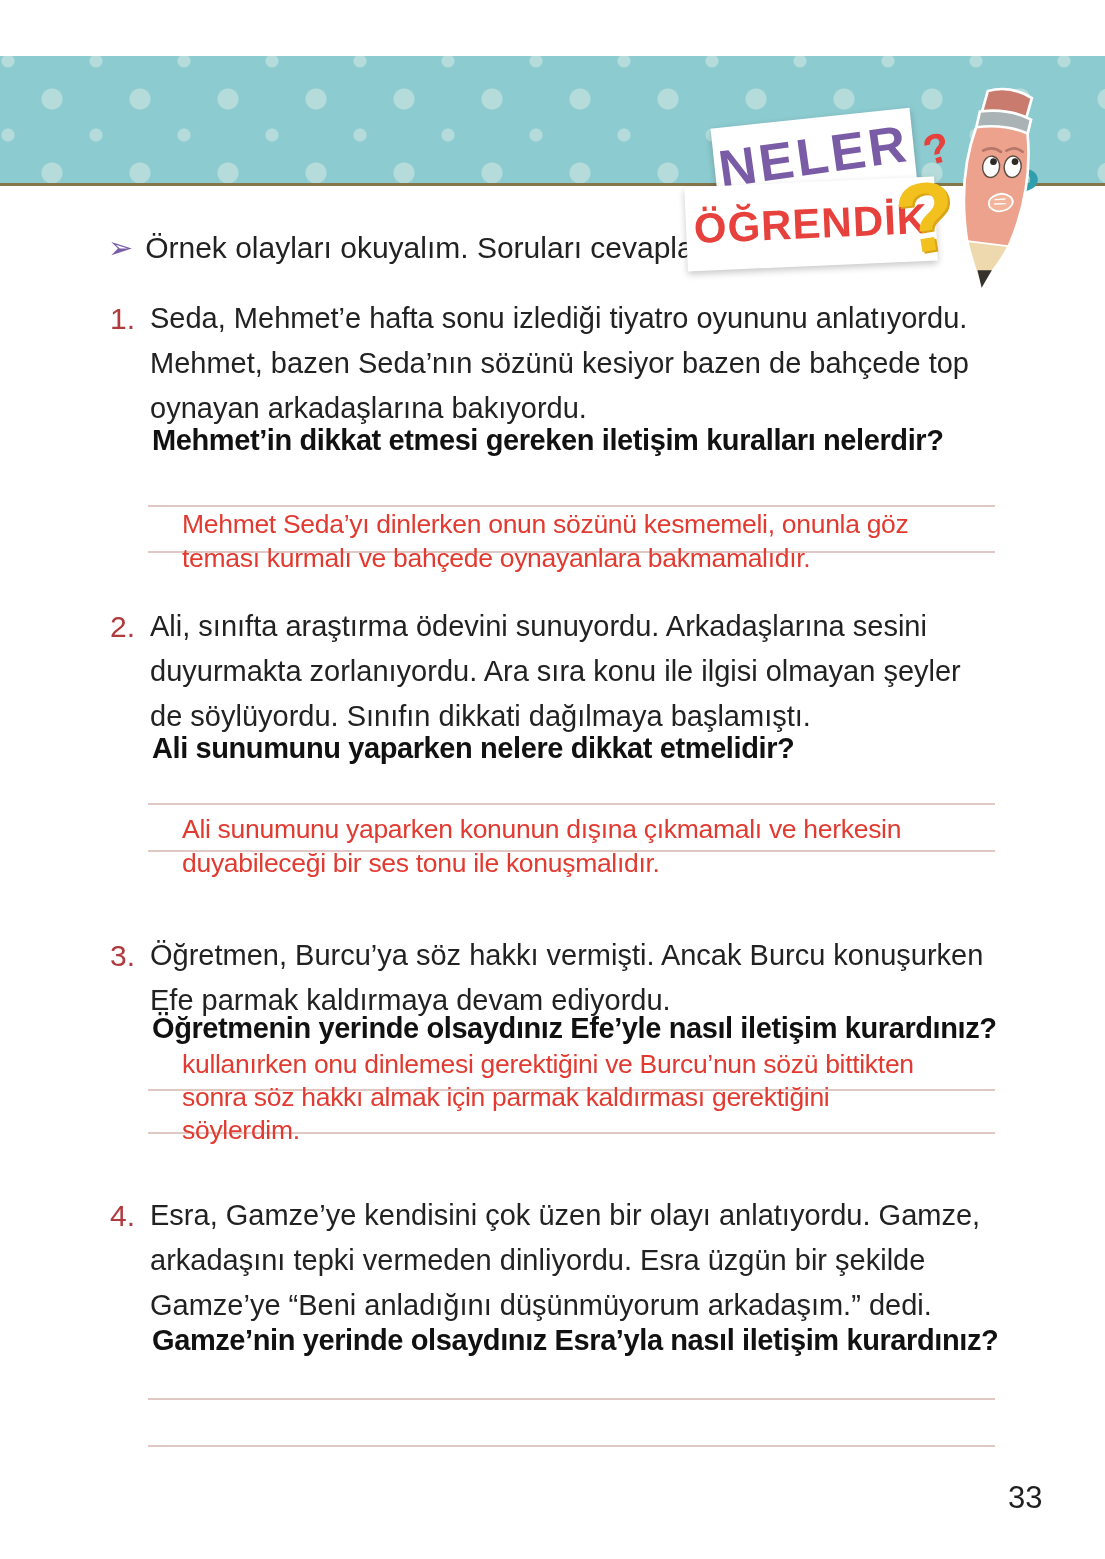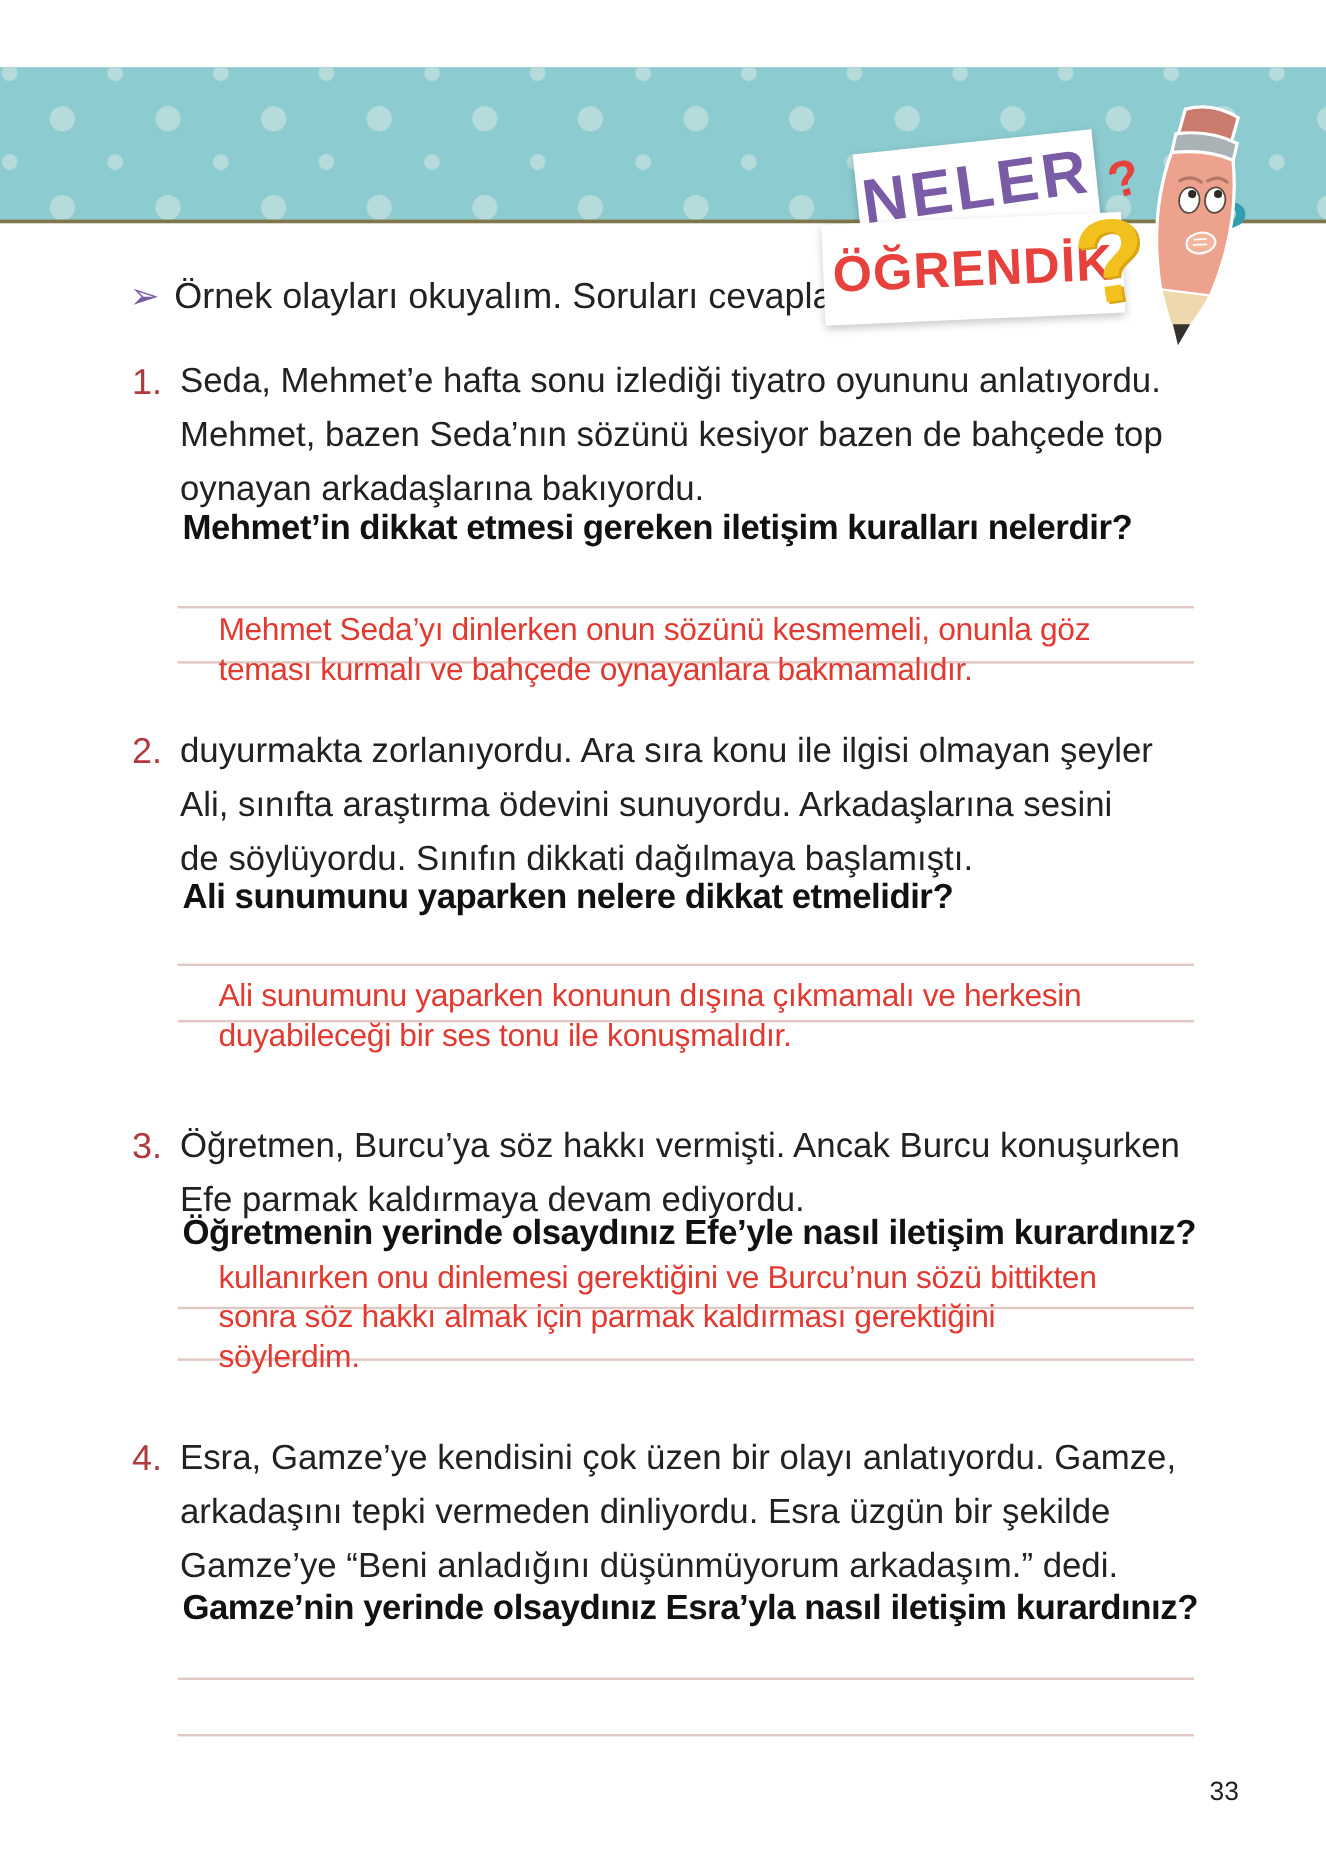--- a/index.html
+++ b/index.html
@@ -59,21 +59,21 @@
   .qbold{ position:absolute; left:152px; color:#111; font-weight:bold;
           font-size:29px; letter-spacing:-0.4px; white-space:nowrap; }
   
   .answer{ position:absolute; left:148px; width:847px; }
   .rule{ position:absolute; left:0; right:0; height:2px; background:var(--rule); }
   .ans-text{ position:absolute; left:34px; color:var(--ansred); font-weight:normal;
              font-size:26.5px; line-height:34px; letter-spacing:-0.3px; }
   .ans-text.tight{ line-height:33px; }
   .ans-text .al{ white-space:nowrap; }
   
-  .pagenum{ position:absolute; left:1008px; top:1480px; font-size:22px; color:#1f1f1f; }
+  .pagenum{ position:absolute; left:1008px; top:1480px; font-size:31px; color:#1f1f1f; }
 </style>
 </head>
 <body>
 
 <main class="page">
 
   <header class="band">
     <div class="card card-neler">
       <span class="t">NELER</span>
     </div>
@@ -124,22 +124,22 @@
       <div class="ans-text" style="top:12px">
         <div class="al">Mehmet Seda’yı dinlerken onun sözünü kesmemeli, onunla göz</div>
         <div class="al">teması kurmalı ve bahçede oynayanlara bakmamalıdır.</div>
       </div>
     </div>
   </section>
 
   <section>
     <span class="qnum" style="top:604px">2.</span>
     <div class="qbody" style="top:604px">
+      <div class="bl">Ali, sınıfta araştırma ödevini sunuyordu. Arkadaşlarına sesini</div>
       <div class="bl">duyurmakta zorlanıyordu. Ara sıra konu ile ilgisi olmayan şeyler</div>
-      <div class="bl">Ali, sınıfta araştırma ödevini sunuyordu. Arkadaşlarına sesini</div>
       <div class="bl">de söylüyordu. Sınıfın dikkati dağılmaya başlamıştı.</div>
     </div>
     <div class="qbold" style="top:732px">Ali sunumunu yaparken nelere dikkat etmelidir?</div>
     <div class="answer" style="top:795px;height:95px">
       <span class="rule" style="top:8px"></span>
       <span class="rule" style="top:55px"></span>
       <div class="ans-text" style="top:17px">
         <div class="al">Ali sunumunu yaparken konunun dışına çıkmamalı ve herkesin</div>
         <div class="al">duyabileceği bir ses tonu ile konuşmalıdır.</div>
       </div>

